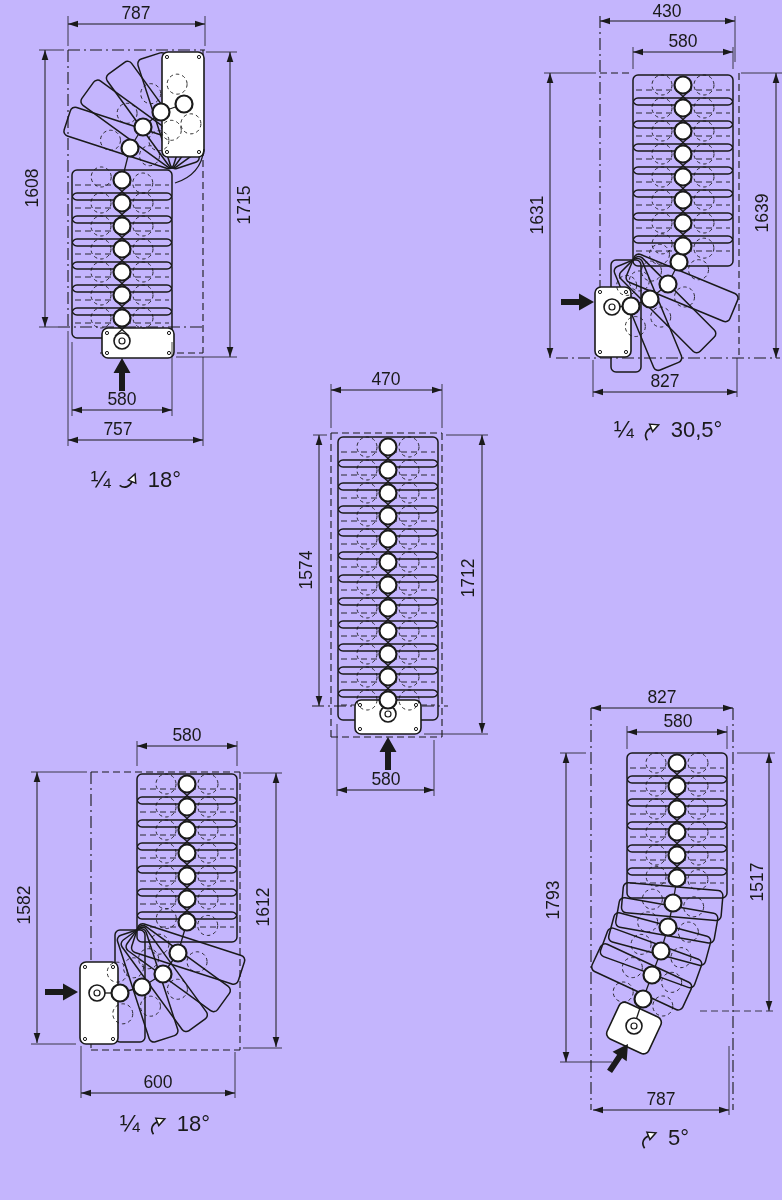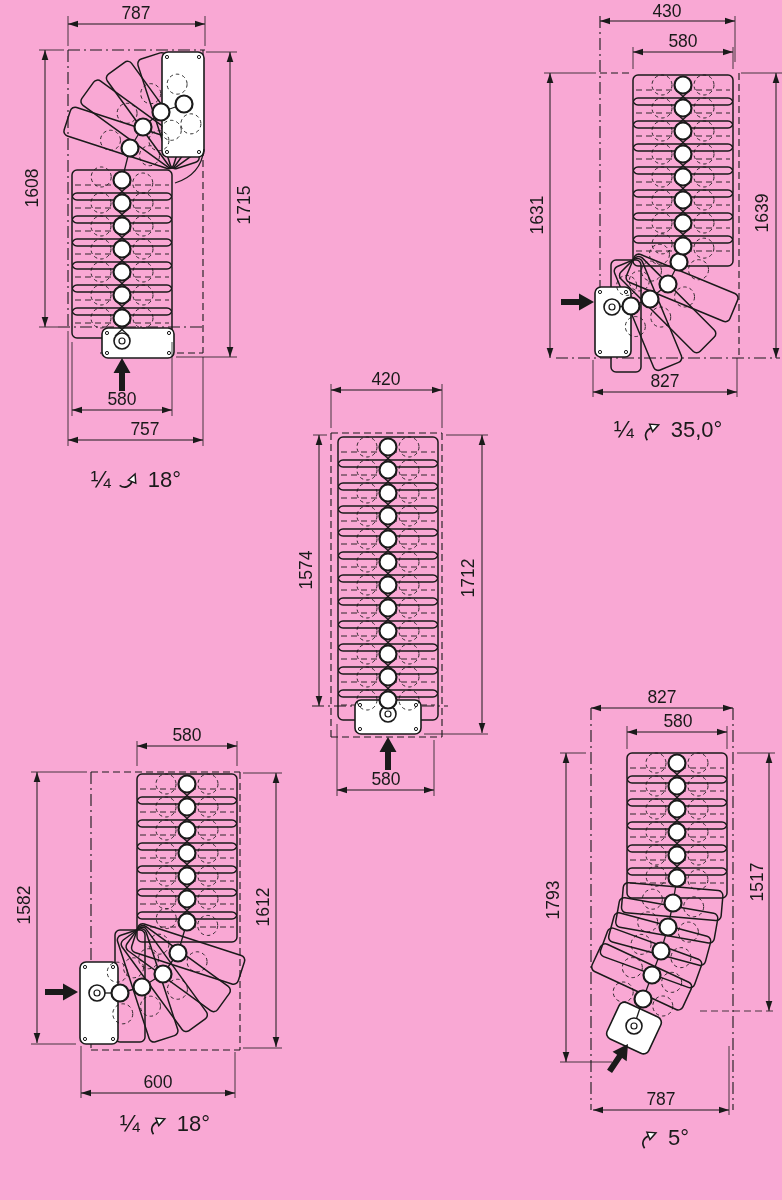--- a/index.html
+++ b/index.html
@@ -1,18 +1,18 @@
 <!DOCTYPE html>
 <html><head>
 <meta charset="utf-8">
 <style>
   html,body{margin:0;padding:0;}
   body{width:782px;height:1200px;position:relative;background:#ffffff;overflow:hidden;
        font-family:"Liberation Sans", sans-serif;color:#1a1a1a;}
-  .sheet{position:absolute;inset:0;background:#f9a8d4;padding-left:24px;}
+  .sheet{position:absolute;inset:0;background:#c4b5fd;padding-left:24px;}
   #drawing{position:absolute;left:0;top:0;}
   .dim{position:absolute;width:70px;height:22px;text-align:center;font-size:17.5px;
        line-height:22px;white-space:nowrap;}
   .dim.v{transform:rotate(-90deg);}
   .cap{position:absolute;transform:translateX(-50%);display:flex;align-items:center;
        gap:7px;font-size:22px;white-space:nowrap;}
   .cap .frac{font-size:24px;}
   .ticon{width:23px;height:23px;display:block;}
 </style>
 </head>
@@ -562,29 +562,29 @@
         <polygon points="729,1110 719,1106.7 719,1113.3" fill="#1a1a1a"></polygon>
         <line x1="729" y1="1046" x2="729" y2="1115" stroke="#1a1a1a" stroke-width="0.8"></line>
         <polygon points="0,0 -8.5,15 -3,15 -3,33 3,33 3,15 8.5,15" fill="#1a1a1a" transform="translate(628 1044) rotate(34)"></polygon>
       </g>
     </svg>
 
   <span class="dim" style="left:101px;top:2px">787</span>
   <span class="dim v" style="left:-3px;top:177px">1608</span>
   <span class="dim v" style="left:209px;top:194px">1715</span>
   <span class="dim" style="left:87px;top:388px">580</span>
-  <span class="dim" style="left:110px;top:418px">757</span>
+  <span class="dim" style="left:83px;top:418px">757</span>
 
   <span class="dim" style="left:632px;top:0px">430</span>
   <span class="dim" style="left:648px;top:30px">580</span>
   <span class="dim v" style="left:502px;top:204px">1631</span>
   <span class="dim v" style="left:727px;top:202px">1639</span>
   <span class="dim" style="left:630px;top:370px">827</span>
 
-  <span class="dim" style="left:351px;top:368px">420</span>
+  <span class="dim" style="left:351px;top:368px">470</span>
   <span class="dim v" style="left:271px;top:559px">1574</span>
   <span class="dim v" style="left:433px;top:567px">1712</span>
   <span class="dim" style="left:351px;top:768px">580</span>
 
   <span class="dim" style="left:152px;top:724px">580</span>
   <span class="dim v" style="left:-11px;top:894px">1582</span>
   <span class="dim v" style="left:228px;top:896px">1612</span>
   <span class="dim" style="left:123px;top:1071px">600</span>
 
   <span class="dim" style="left:627px;top:686px">827</span>
@@ -607,21 +607,21 @@
   </div>
 
   <div class="cap" style="left:668px;top:416px">
     <span class="frac">¼</span>
     <svg class="ticon" viewBox="0 0 24 24">
       <g transform="rotate(-22 12 12)">
         <path d="M3.5,19.5 C2,13 6.5,9 12.5,9" fill="none" stroke="#1a1a1a" stroke-width="1.7"></path>
         <polygon points="12,4.8 20.5,9 12,13.2" fill="#ffffff" stroke="#1a1a1a" stroke-width="1.5"></polygon>
       </g>
     </svg>
-    <span>35,0°</span>
+    <span>30,5°</span>
   </div>
 
   <div class="cap" style="left:165px;top:1110px">
     <span class="frac">¼</span>
     <svg class="ticon" viewBox="0 0 24 24">
       <g transform="rotate(-22 12 12)">
         <path d="M3.5,19.5 C2,13 6.5,9 12.5,9" fill="none" stroke="#1a1a1a" stroke-width="1.7"></path>
         <polygon points="12,4.8 20.5,9 12,13.2" fill="#ffffff" stroke="#1a1a1a" stroke-width="1.5"></polygon>
       </g>
     </svg>

